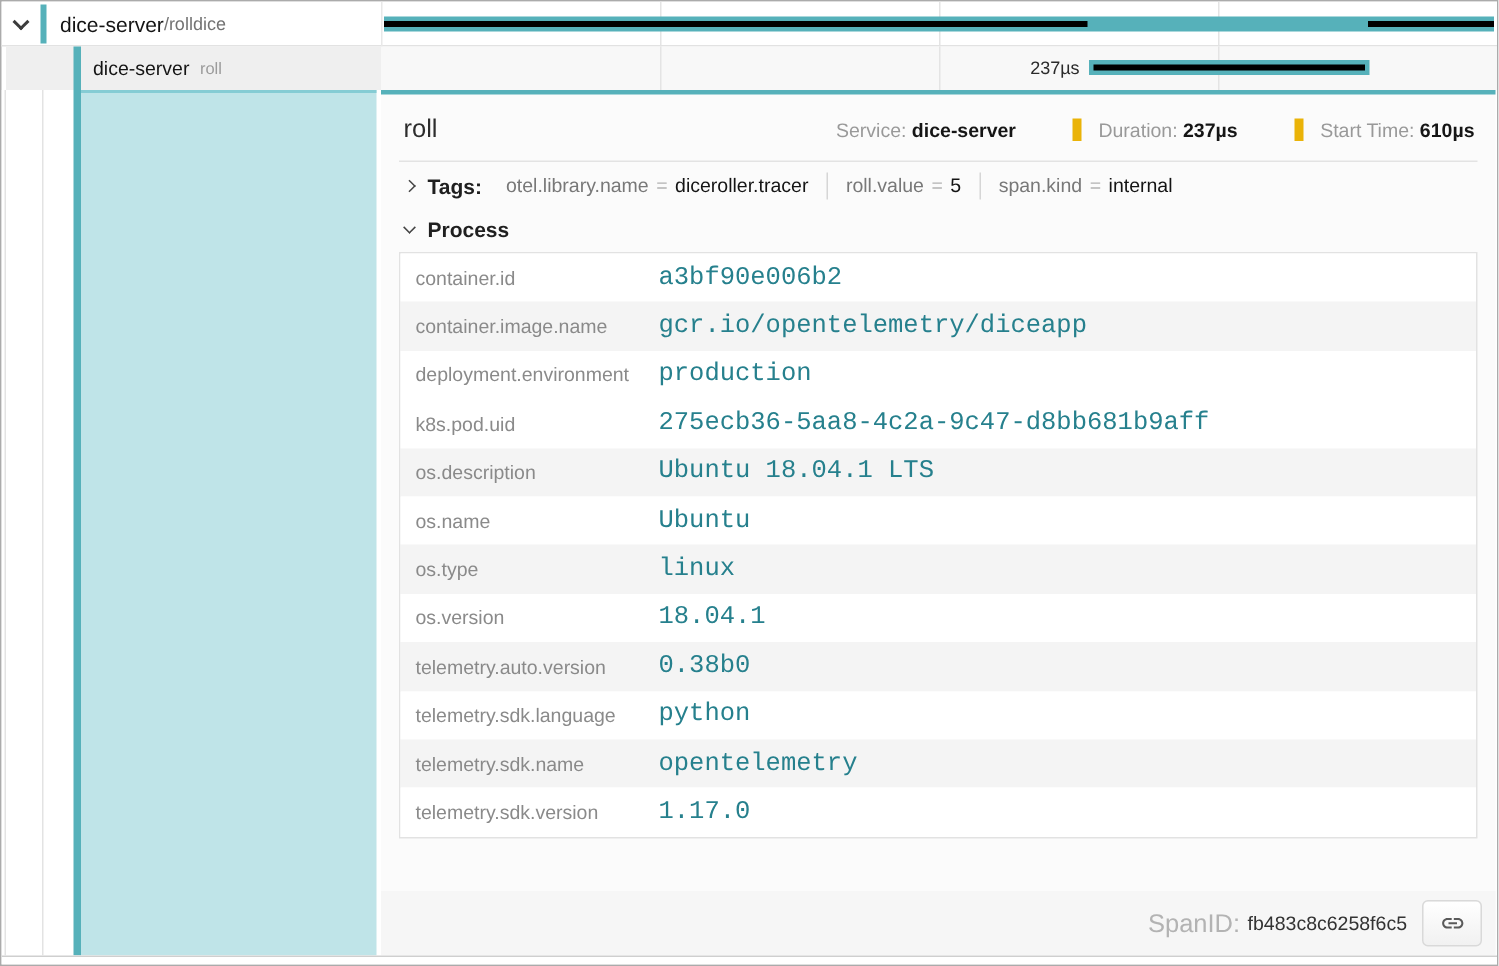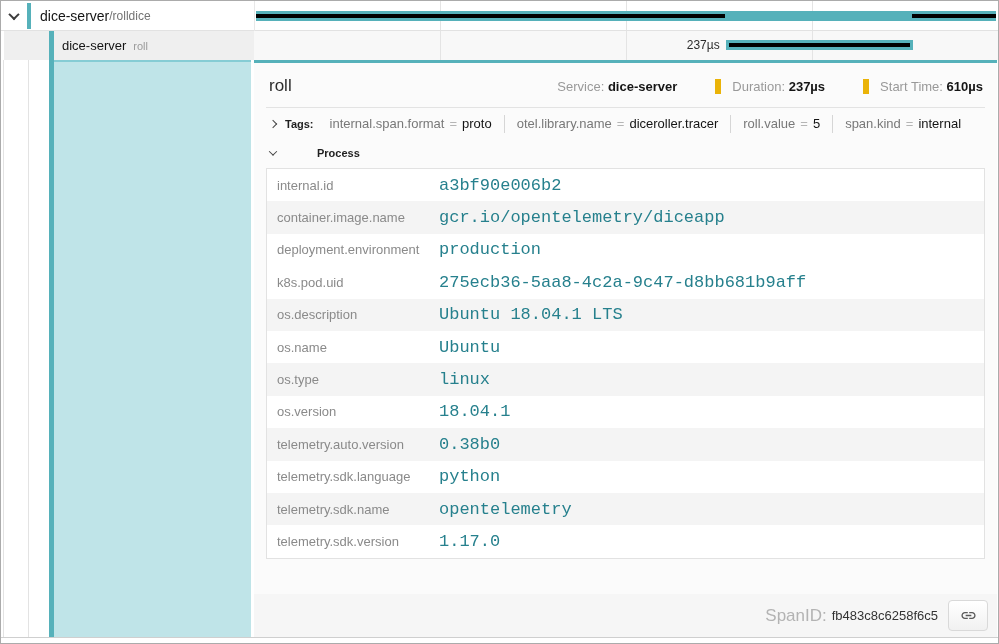--- a/index.html
+++ b/index.html
@@ -43,28 +43,28 @@
   .card{position:absolute;left:253px;top:59px;right:1px;bottom:6px;background:#fbfbfb;border-top:3px solid var(--teal);box-sizing:border-box;padding:0 10px;}
   .card-header{display:flex;justify-content:space-between;align-items:center;padding:13px 2px 11px 5px;}
   .title{font-size:17px;color:#2d2d2d;}
   .meta{display:flex;align-items:center;gap:27px;}
   .meta-item{font-size:13px;color:#999;padding:0 11px;white-space:nowrap;}
   .meta-item:last-child{padding-right:2px;}
   .meta-item + .meta-item{border-left:6px solid #eab308;}
   .m-value{color:#151515;font-weight:bold;}
   .divider{height:1px;background:#e3e3e3;margin:0 2px;}
   .tags-row{display:flex;align-items:center;height:31px;padding-left:6px;font-size:13px;}
-  .sec-label{font-weight:bold;color:#1f1f1f;margin-left:9px;font-size:11px;text-align:center;}
+  .sec-label{font-weight:bold;color:#1f1f1f;margin-left:9px;font-size:14px;text-align:center;}
   .tag-list{display:flex;align-items:center;margin-left:4px;}
   .tag-item{padding:0 12px;white-space:nowrap;line-height:18px;}
   .tag-item + .tag-item{border-left:1px solid #d6d6d6;}
   .t-key{color:#787878;}
   .t-eq{color:#b5b5b5;margin:0 5px;}
   .t-val{color:#141414;}
-  .proc-hdr{display:flex;align-items:center;height:25px;padding-left:6px;margin-top:1px;cursor:pointer;gap:32px;}
+  .proc-hdr{display:flex;align-items:center;height:25px;padding-left:6px;margin-top:1px;cursor:pointer;}
   .proc-table{border:1px solid #e2e2e2;margin:3px 2px 0 2px;background:#fff;}
   .proc-row{display:flex;align-items:center;height:32.4px;font-size:13px;}
   .proc-row.even{background:#f4f4f4;}
   .proc-row.odd{background:#ffffff;}
   .p-key{width:162px;padding-left:10px;color:#8a8a8a;flex:none;}
   .p-val{font-family:"Liberation Mono","DejaVu Sans Mono",monospace;color:#26808d;font-size:17px;}
   .card-footer{position:absolute;left:0;right:0;bottom:0;height:43px;background:#f6f6f6;display:flex;align-items:center;justify-content:flex-end;padding-right:9px;box-sizing:border-box;}
   .sid-label{font-size:17px;color:#b3b3b3;}
   .sid-value{font-size:13px;color:#333;margin-left:5px;}
   .link-btn{width:40px;height:31px;margin-left:10px;border:1px solid #d9d9d9;border-radius:4px;background:linear-gradient(#ffffff,#f1f1f1);display:flex;align-items:center;justify-content:center;cursor:pointer;padding:0;}
@@ -133,39 +133,38 @@
         </div>
     </div>
 
     <div class="divider"></div>
 
     <div class="tags-row">
       <span class="chev right small"></span>
       <span class="sec-label">Tags:</span>
       <div class="tag-list">
 
-          <span class="tag-item odd"><span class="t-key">internal.span.format</span><span class="t-eq">=</span><span class="t-val">proto</span></span>
 
           <span class="tag-item even"><span class="t-key">otel.library.name</span><span class="t-eq">=</span><span class="t-val">diceroller.tracer</span></span>
 
           <span class="tag-item odd"><span class="t-key">roll.value</span><span class="t-eq">=</span><span class="t-val">5</span></span>
 
           <span class="tag-item even"><span class="t-key">span.kind</span><span class="t-eq">=</span><span class="t-val">internal</span></span>
         </div>
     </div>
 
     <div class="proc-hdr">
       <span class="chev down small"></span>
       <span class="sec-label">Process</span>
     </div>
 
     <div class="proc-table">
 
         <div class="proc-row odd">
-          <div class="p-key">internal.id</div>
+          <div class="p-key">container.id</div>
           <div class="p-val">a3bf90e006b2</div>
         </div>
 
         <div class="proc-row even">
           <div class="p-key">container.image.name</div>
           <div class="p-val">gcr.io/opentelemetry/diceapp</div>
         </div>
 
         <div class="proc-row odd">
           <div class="p-key">deployment.environment</div>

